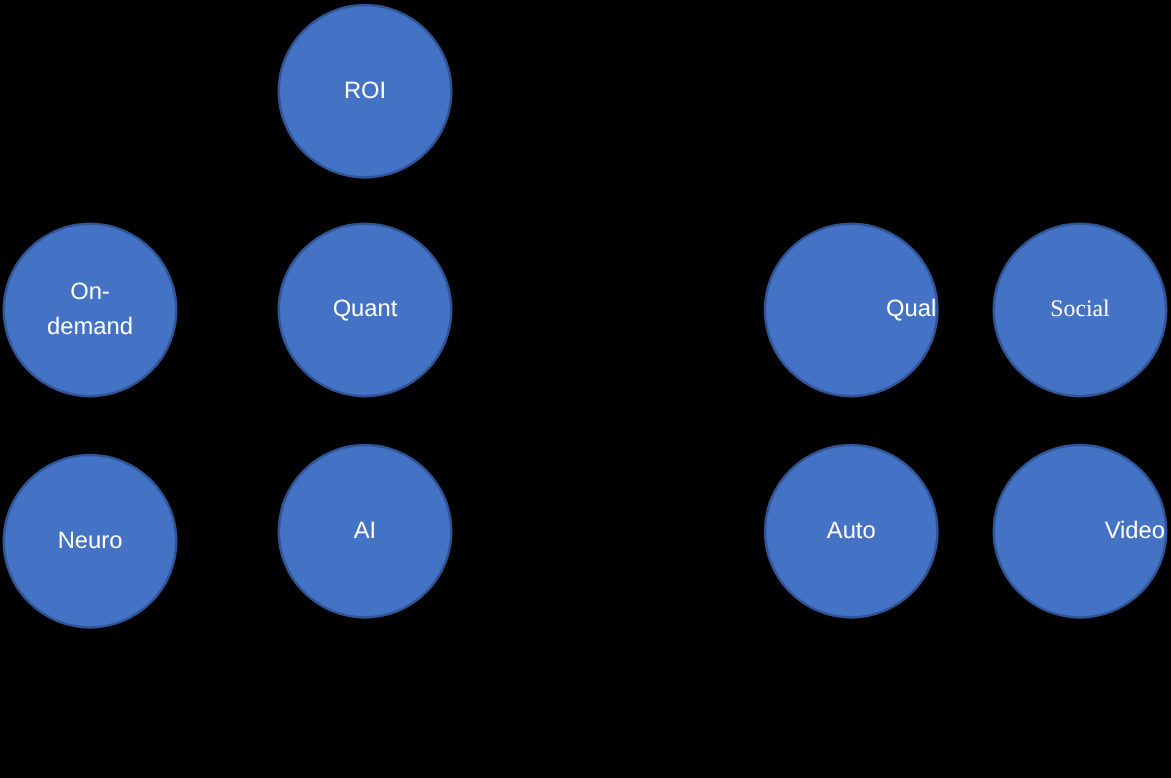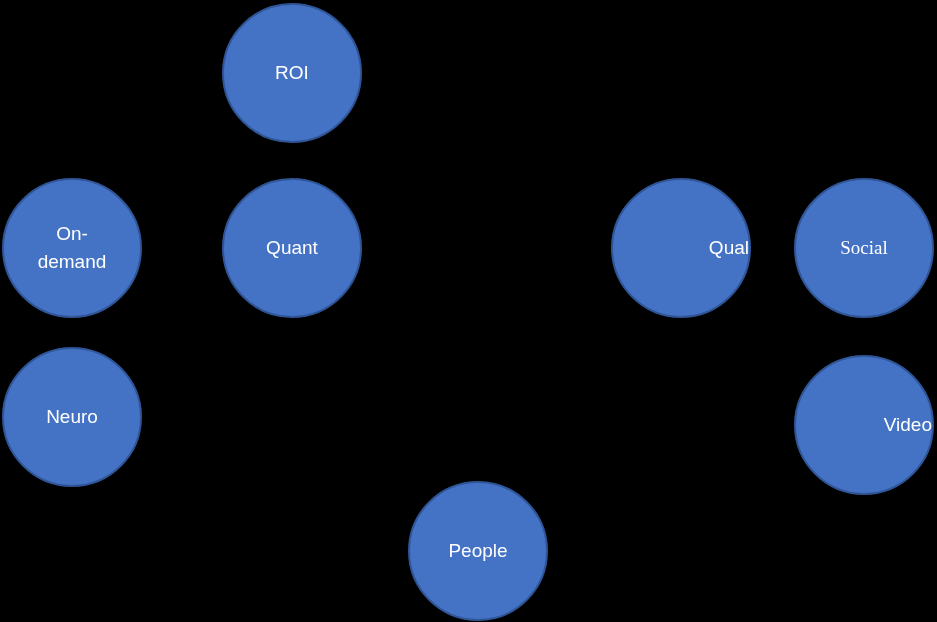--- a/index.html
+++ b/index.html
@@ -33,21 +33,21 @@
     white-space: pre-line;
     user-select: none;
   }
   
   .pos-roi    { left: 222px; top: 3px; }
   .pos-bsci   { left: 610px; top: 2px; }
   .pos-ondem  { left: 2px;   top: 178px; }
   .pos-quant  { left: 222px; top: 178px; }
   .pos-qual   { left: 611px; top: 178px; justify-content: flex-end; }
   .pos-social { left: 794px; top: 178px; font-family: Liberation Serif, serif; }
-  .pos-neuro  { left: 2px;   top: 347px; align-items: center; }
+  .pos-neuro  { left: 2px;   top: 363px; align-items: center; }
   .pos-ai     { left: 222px; top: 355px; }
   .pos-auto   { left: 611px; top: 355px; }
   .pos-video  { left: 794px; top: 355px; justify-content: flex-end; }
   .pos-people { left: 408px; top: 481px; }
 </style>
 </head>
 <body>
 
 <div id="canvas" style="--bg: #000000; --bubble-fill: #4472C4; --bubble-border: #2F5597; --bubble-text: #FFFFFF;">
   <div class="bubble pos-roi">
@@ -62,19 +62,22 @@
   </div>
   <div class="bubble pos-qual">
     <span>Qual</span>
   </div>
   <div class="bubble pos-social">
     <span>Social</span>
   </div>
   <div class="bubble pos-neuro">
     <span>Neuro</span>
   </div>
+  <div class="bubble pos-ai">
+    <span>AI</span>
+  </div>
+  <div class="bubble pos-auto">
+    <span>Auto</span>
+  </div>
   <div class="bubble pos-video">
     <span>Video</span>
-  </div>
-  <div class="bubble pos-people">
-    <span>People</span>
   </div>
 </div>
 
 </body></html>

